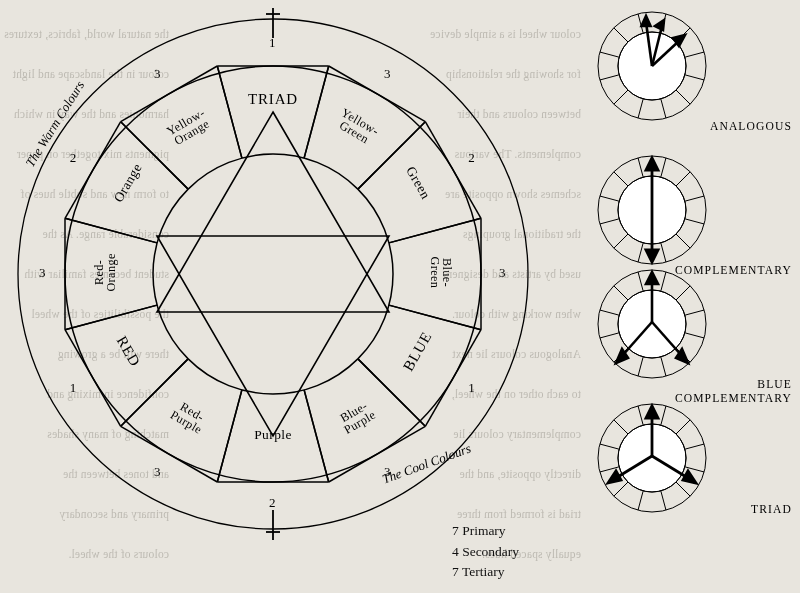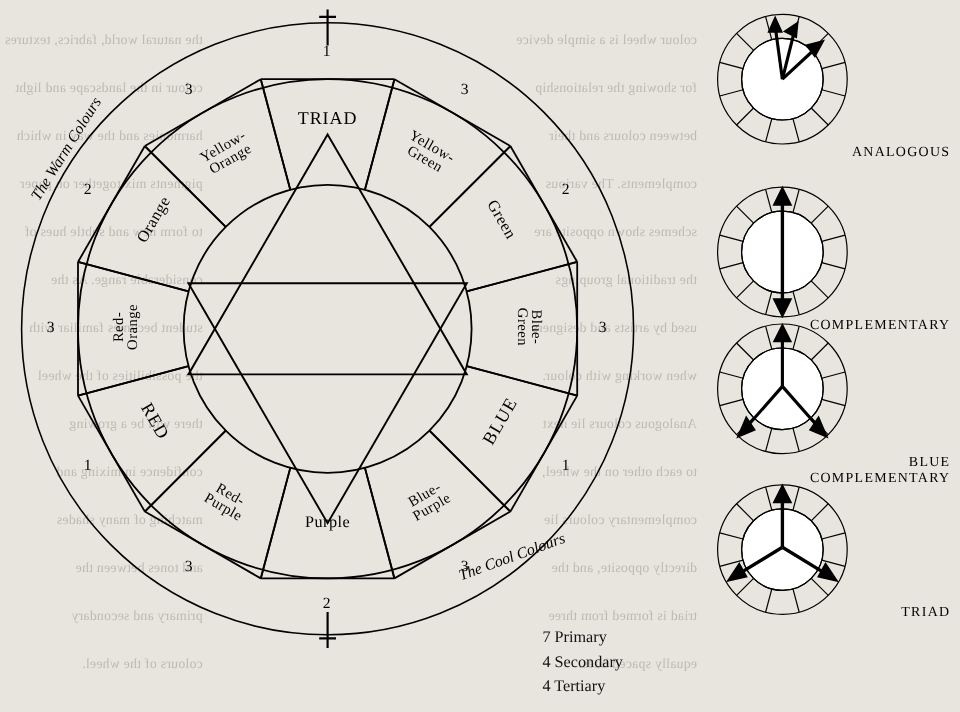--- a/index.html
+++ b/index.html
@@ -220,21 +220,21 @@
       <div class="num" style="left: 146px; top: 61.8142px;">3</div>
     </div>
 
   <div class="curve-label" style="left:-2px;top:112px;transform:rotate(-58deg);">The Warm Colours</div>
   <div class="curve-label" style="left:372px;top:452px;transform:rotate(-20deg);">The Cool Colours</div>
 </div>
 
 <div id="legend">
   <div>7 Primary</div>
   <div>4 Secondary</div>
-  <div>4 Tertiary</div>
+  <div>7 Tertiary</div>
 </div>
 
 <div class="scheme" style="left:592px;top:6px;">
   <svg class="mini" width="120" height="118" viewBox="0 0 120 118">
     <g class="mini-ring">
         <circle cx="60" cy="60" r="34" fill="#fff" stroke="#000" stroke-width="1"></circle>
         <circle cx="60" cy="60" r="34" fill="none" stroke="#000" stroke-width="1"></circle>
         <circle cx="60" cy="60" r="54" fill="none" stroke="#000" stroke-width="1"></circle>
         <line x1="51.2" y1="27.2" x2="46.0" y2="7.8" stroke="#000" stroke-width="1"></line>
         <line x1="68.8" y1="27.2" x2="74.0" y2="7.8" stroke="#000" stroke-width="1"></line>

